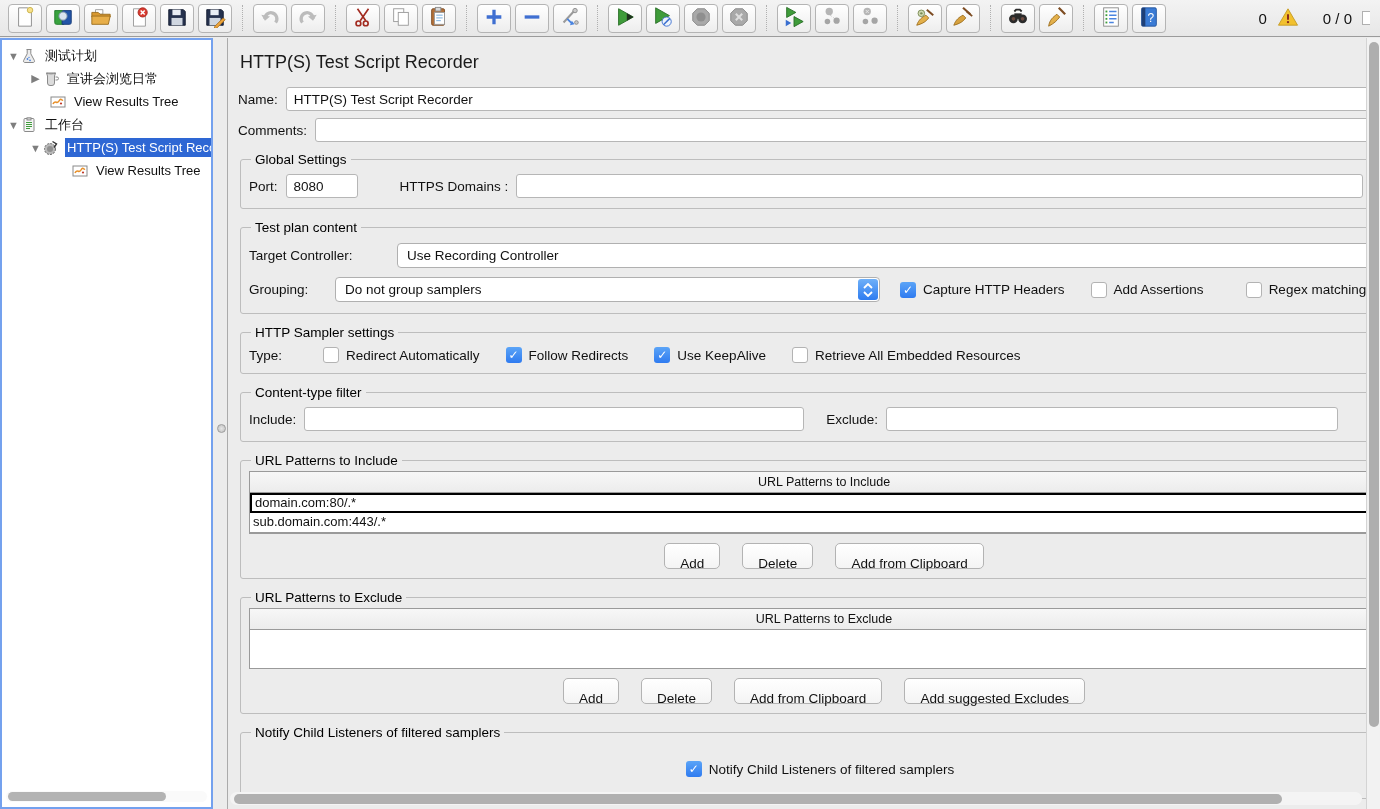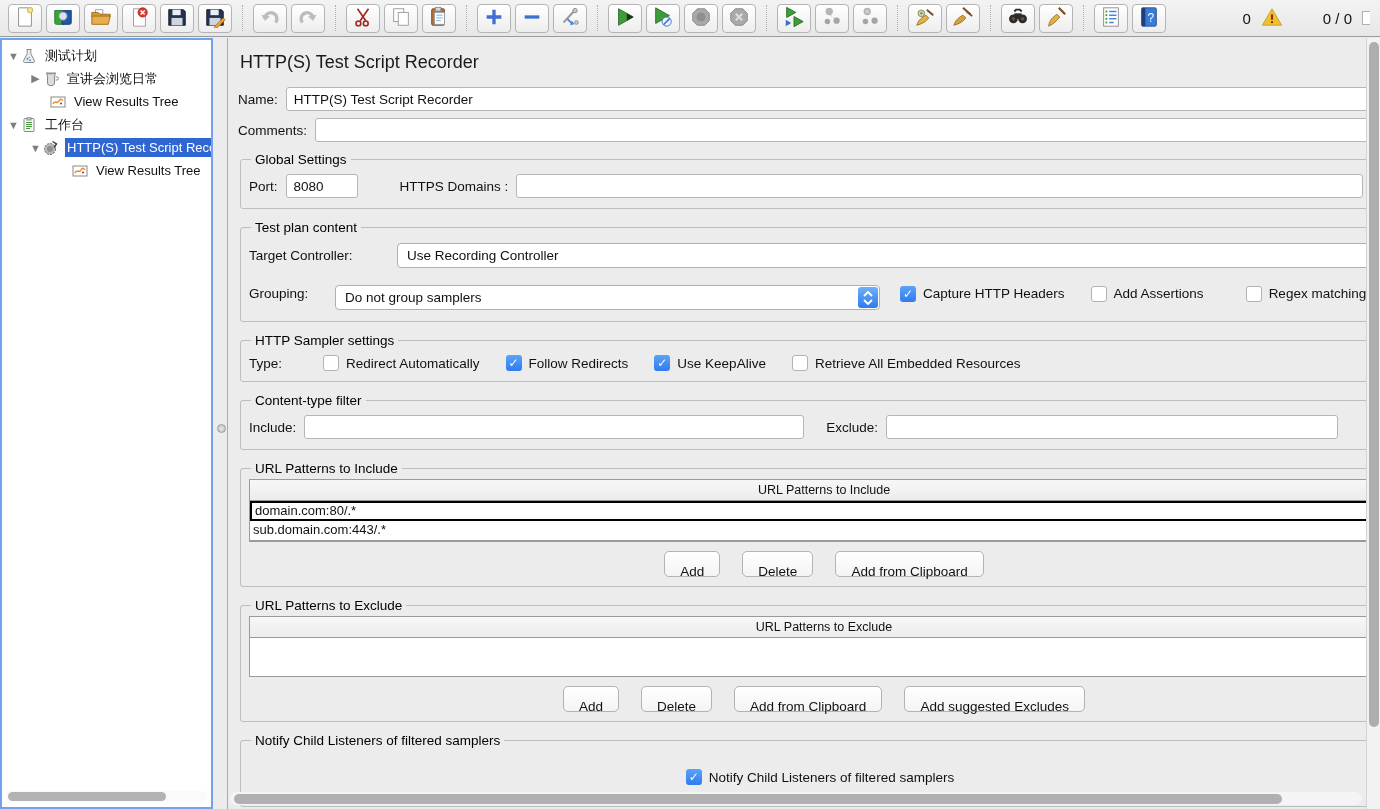--- a/index.html
+++ b/index.html
@@ -284,21 +284,21 @@
           <text x="14" y="17" font-size="13" fill="#fff" text-anchor="middle" font-family="sans-serif">?</text>
         </svg></span>
     </div>
   <div class="tb-right">
     <span class="tb-count">0</span>
     <span><svg width="22" height="20" viewBox="0 0 24 22">
           <path d="M12 2L22.5 20H1.5z" fill="#f2c12e" stroke="#c59a23"></path>
           <path d="M12 8v6" stroke="#8a2b1e" stroke-width="2.2"></path>
           <circle cx="12" cy="16.6" r="1.3" fill="#8a2b1e"></circle>
         </svg></span>
-    <span class="tb-count" style="margin-left:30px;">0 / 0</span>
+    <span class="tb-count" style="margin-left:14px;">0 / 0</span>
     <span class="clipped-box"></span>
   </div>
 </div>
 
 <div class="tree-panel">
   <div style="padding-top:4px;">
     <div class="tree-row">
       <span class="tw" style="margin-left:4px;">▼</span>
       <span class="ticon16">
           <svg width="16" height="16" viewBox="0 0 16 16">
@@ -403,21 +403,21 @@
   <fieldset>
     <legend>Test plan content</legend>
     <div class="frow" style="margin:5px 0 9px 0;">
       <span class="flabel" style="width:148px;">Target Controller:</span>
       <div class="combo" style="flex:1;">
         <span>Use Recording Controller</span>
       </div>
     </div>
     <div class="frow cbrow" style="margin-bottom:2px;">
       <span class="flabel" style="width:86px;">Grouping:</span>
-      <div class="combo" style="width:545px; flex:none;margin-top:8px;">
+      <div class="combo" style="width:545px; flex:none;">
         <span>Do not group samplers</span>
         <span class="spinner">
               <svg width="10" height="6" viewBox="0 0 10 6">
                 <path d="M1 5l4-4 4 4" fill="none" stroke="#fff" stroke-width="1.8"></path>
               </svg>
               <svg width="10" height="6" viewBox="0 0 10 6">
                 <path d="M1 1l4 4 4-4" fill="none" stroke="#fff" stroke-width="1.8"></path>
               </svg>
             </span>
       </div>

